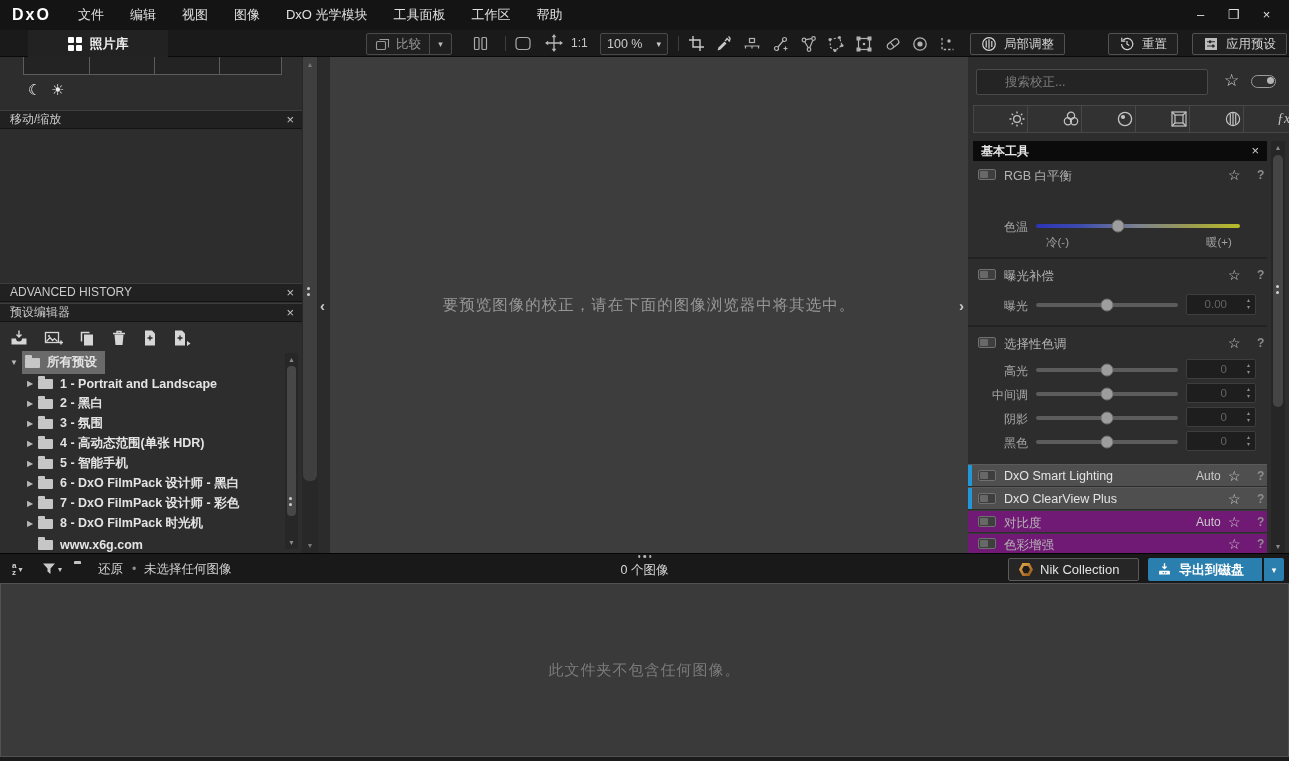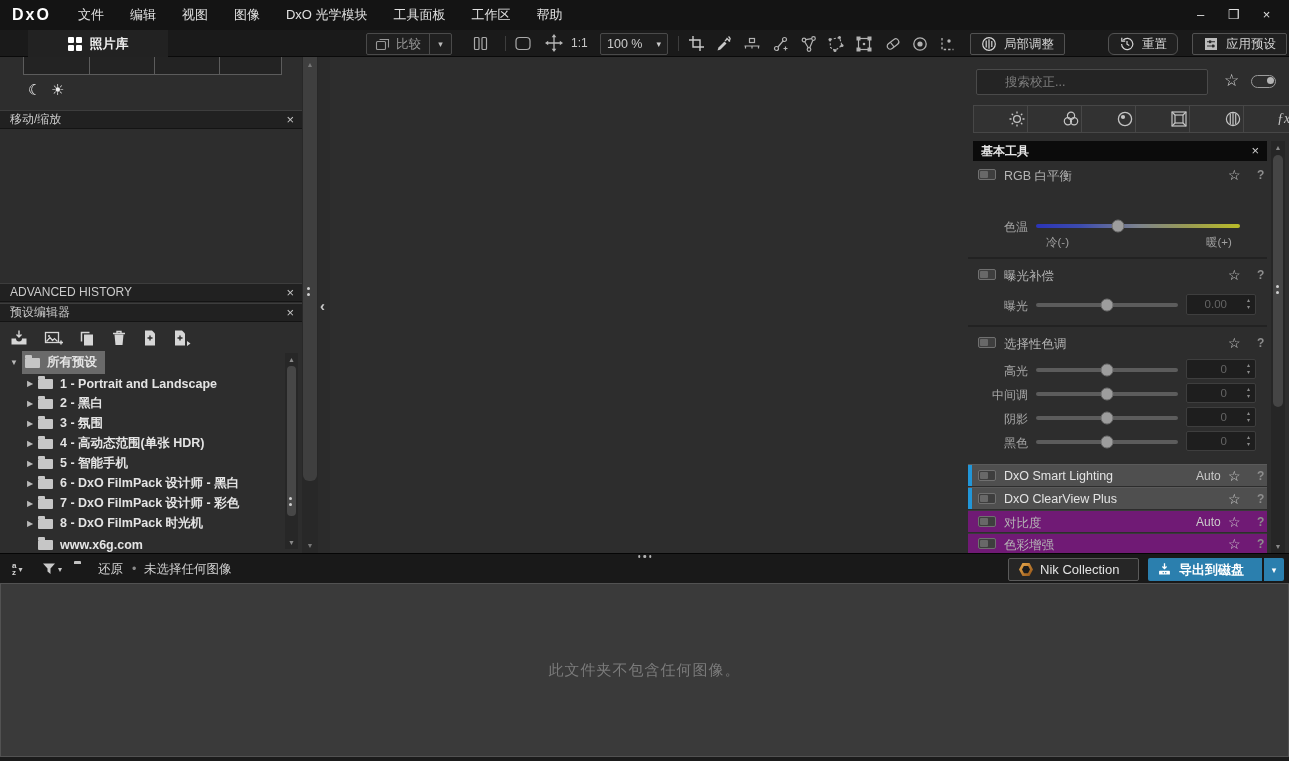--- a/index.html
+++ b/index.html
@@ -301,21 +301,21 @@
 
     <div class="rbtn" style="left:970px;">
       <svg width="16" height="16" viewBox="0 0 16 16">
           <g fill="none" stroke="#d5d5d5" stroke-width="1.2">
             <circle cx="8" cy="8" r="6.3"></circle>
             <path d="M5.2 4.5v7M8 3.3v9.4M10.8 5v6"></path>
           </g>
         </svg>
       <span>局部调整</span>
     </div>
-    <div class="rbtn" style="left:1108px;border-radius:6px;">
+    <div class="rbtn" style="left:1108px;">
       <svg width="16" height="16" viewBox="0 0 16 16">
           <g fill="none" stroke="#d5d5d5" stroke-width="1.2">
             <path d="M2.6 8a5.6 5.6 0 1 0 1.6-3.9"></path>
             <path d="M2.8 1.8v3.4h3.4"></path>
             <path d="M8 5v3.2l2.3 1.4"></path>
           </g>
         </svg>
       <span>重置</span>
     </div>
     <div class="rbtn" style="left:1192px;">
@@ -469,20 +469,24 @@
       <span class="sarrow" style="bottom:4px;color:#777;">▼</span>
       <span class="griph" style="left:5px;top:230px;">
           <i></i>
           <i></i>
         </span>
     </div>
     <div class="splitL">
       <span class="chev" style="left:2px;top:240px;">‹</span>
     </div>
 
+    <div class="viewer">
+      <span class="viewer-msg">要预览图像的校正，请在下面的图像浏览器中将其选中。</span>
+      <span class="chev" style="right:4px;top:240px;">›</span>
+    </div>
 
     <div class="rpanel">
       <span class="searchic">
           <svg width="13" height="13" viewBox="0 0 14 14">
             <circle cx="6" cy="6" r="4.2" fill="none" stroke="#7d7d7d" stroke-width="1.3"></circle>
             <path d="M9.2 9.2L13 13" stroke="#7d7d7d" stroke-width="1.3"></path>
           </svg>
         </span>
       <input class="search" placeholder="搜索校正..." style="">
       <span class="fav">☆</span>
@@ -698,20 +702,21 @@
     <span class="sb-ic" style="left:42px;top:8px;display:flex;gap:2px;align-items:center;">
       <svg width="14" height="14" viewBox="0 0 14 14">
           <path d="M1 1.5h12L8.5 6.5v5.5L5.5 9.5V6.5z" fill="#c9c9c9"></path>
         </svg>
       <span class="ddarr">▾</span>
     </span>
     <span class="sb-ic sfold" style="left:74px;top:10px;"></span>
     <span class="sb-text" style="left:98px;">还原</span>
     <span class="sb-text" style="left:132px;color:#8a8a8a;">•</span>
     <span class="sb-text" style="left:144px;">未选择任何图像</span>
+    <span class="imgcount">0 个图像</span>
 
     <span class="nik">
       <span class="hex"></span>
       <span>Nik Collection</span>
     </span>
     <span class="export">
       <svg width="15" height="15" viewBox="0 0 18 18">
           <path d="M9 1.5v6M6.5 5.5L9 8l2.5-2.5" fill="none" stroke="#fff" stroke-width="1.6"></path>
           <path d="M3.5 10.5h11a1 1 0 0 1 1 1.2v3.3h-13v-3.3a1 1 0 0 1 1-1.2z" fill="#fff"></path>
           <circle cx="7.5" cy="13" r=".9" fill="#2b7fae"></circle>

